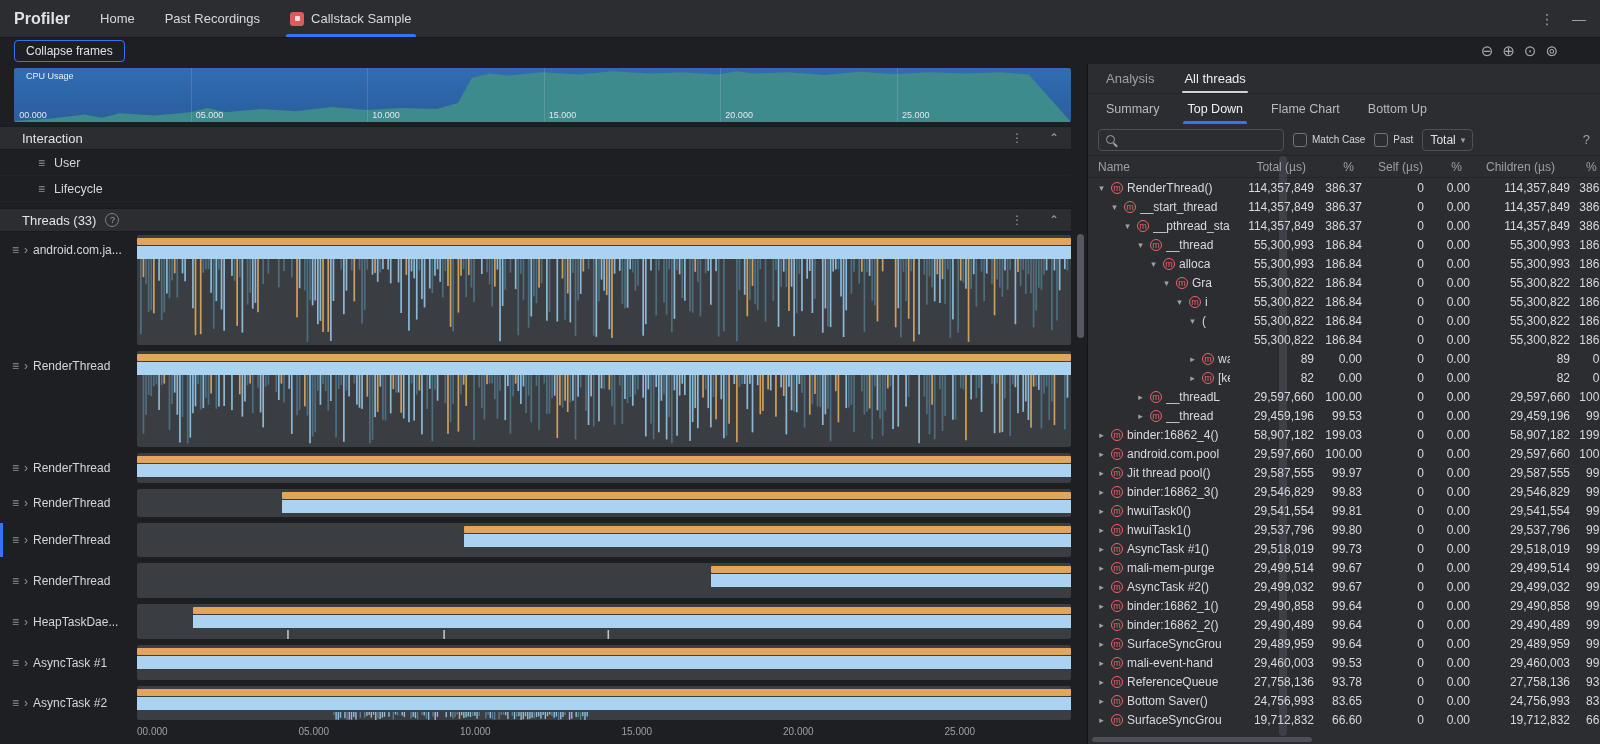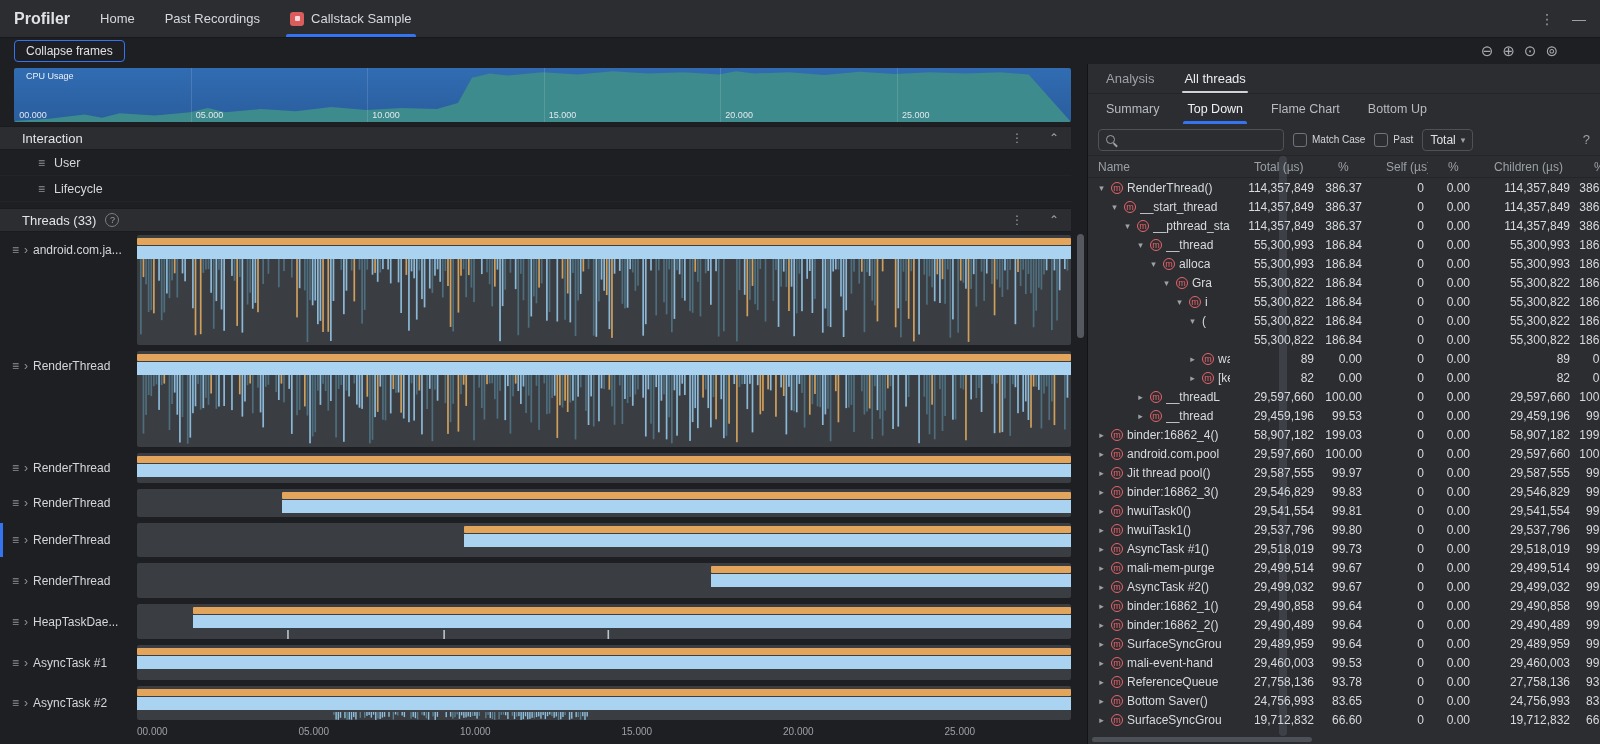--- a/index.html
+++ b/index.html
@@ -75,21 +75,21 @@
 .cb{width:14px;height:14px;border:1px solid #6f737a;border-radius:3px;flex:0 0 auto}
 .cb-label{font-size:10px;color:#d5d8de;margin-left:-4px;white-space:nowrap}
 .combo{height:22px;border:1px solid #4e5157;border-radius:4px;display:flex;align-items:center;gap:5px;padding:0 7px;font-size:12px;color:#dfe1e5;white-space:nowrap}
 .caret{font-size:9px;color:#9da0a8}
 .q-help{color:#9da0a8;font-size:13px;margin-left:auto}
 
 
 .rp-table{position:relative;flex:1;overflow:hidden;display:flex;flex-direction:column}
 .thead,.trow{display:grid;grid-template-columns:146px 84px 48px 62px 46px 100px 46px;align-items:center}
 .thead{height:22px;font-size:12px;color:#9ba0a6;border-bottom:1px solid #232528;flex:0 0 auto}
-.thead .c{padding:0 20px;white-space:nowrap;overflow:hidden}
+.thead .c{padding:0 12px;white-space:nowrap;overflow:hidden}
 .thead .c.num{text-align:right}
 .thead .c:first-child{padding-left:10px}
 .tbody{flex:1;overflow:hidden}
 .trow{height:19px;font-size:12px;color:#d7dade}
 .cell{white-space:nowrap;overflow:hidden;padding:0 4px}
 .cell.num{text-align:right}
 .name-inner{display:flex;align-items:center;gap:4px;overflow:hidden}
 .chev{width:11px;flex:0 0 auto;color:#9ea1a8;font-size:9px;text-align:center}
 .m-ico{width:12px;height:12px;border:1px solid #e8646c;border-radius:50%;color:#e8646c;font-size:9px;line-height:10px;text-align:center;flex:0 0 auto}
 .nm{overflow:hidden;white-space:nowrap}

